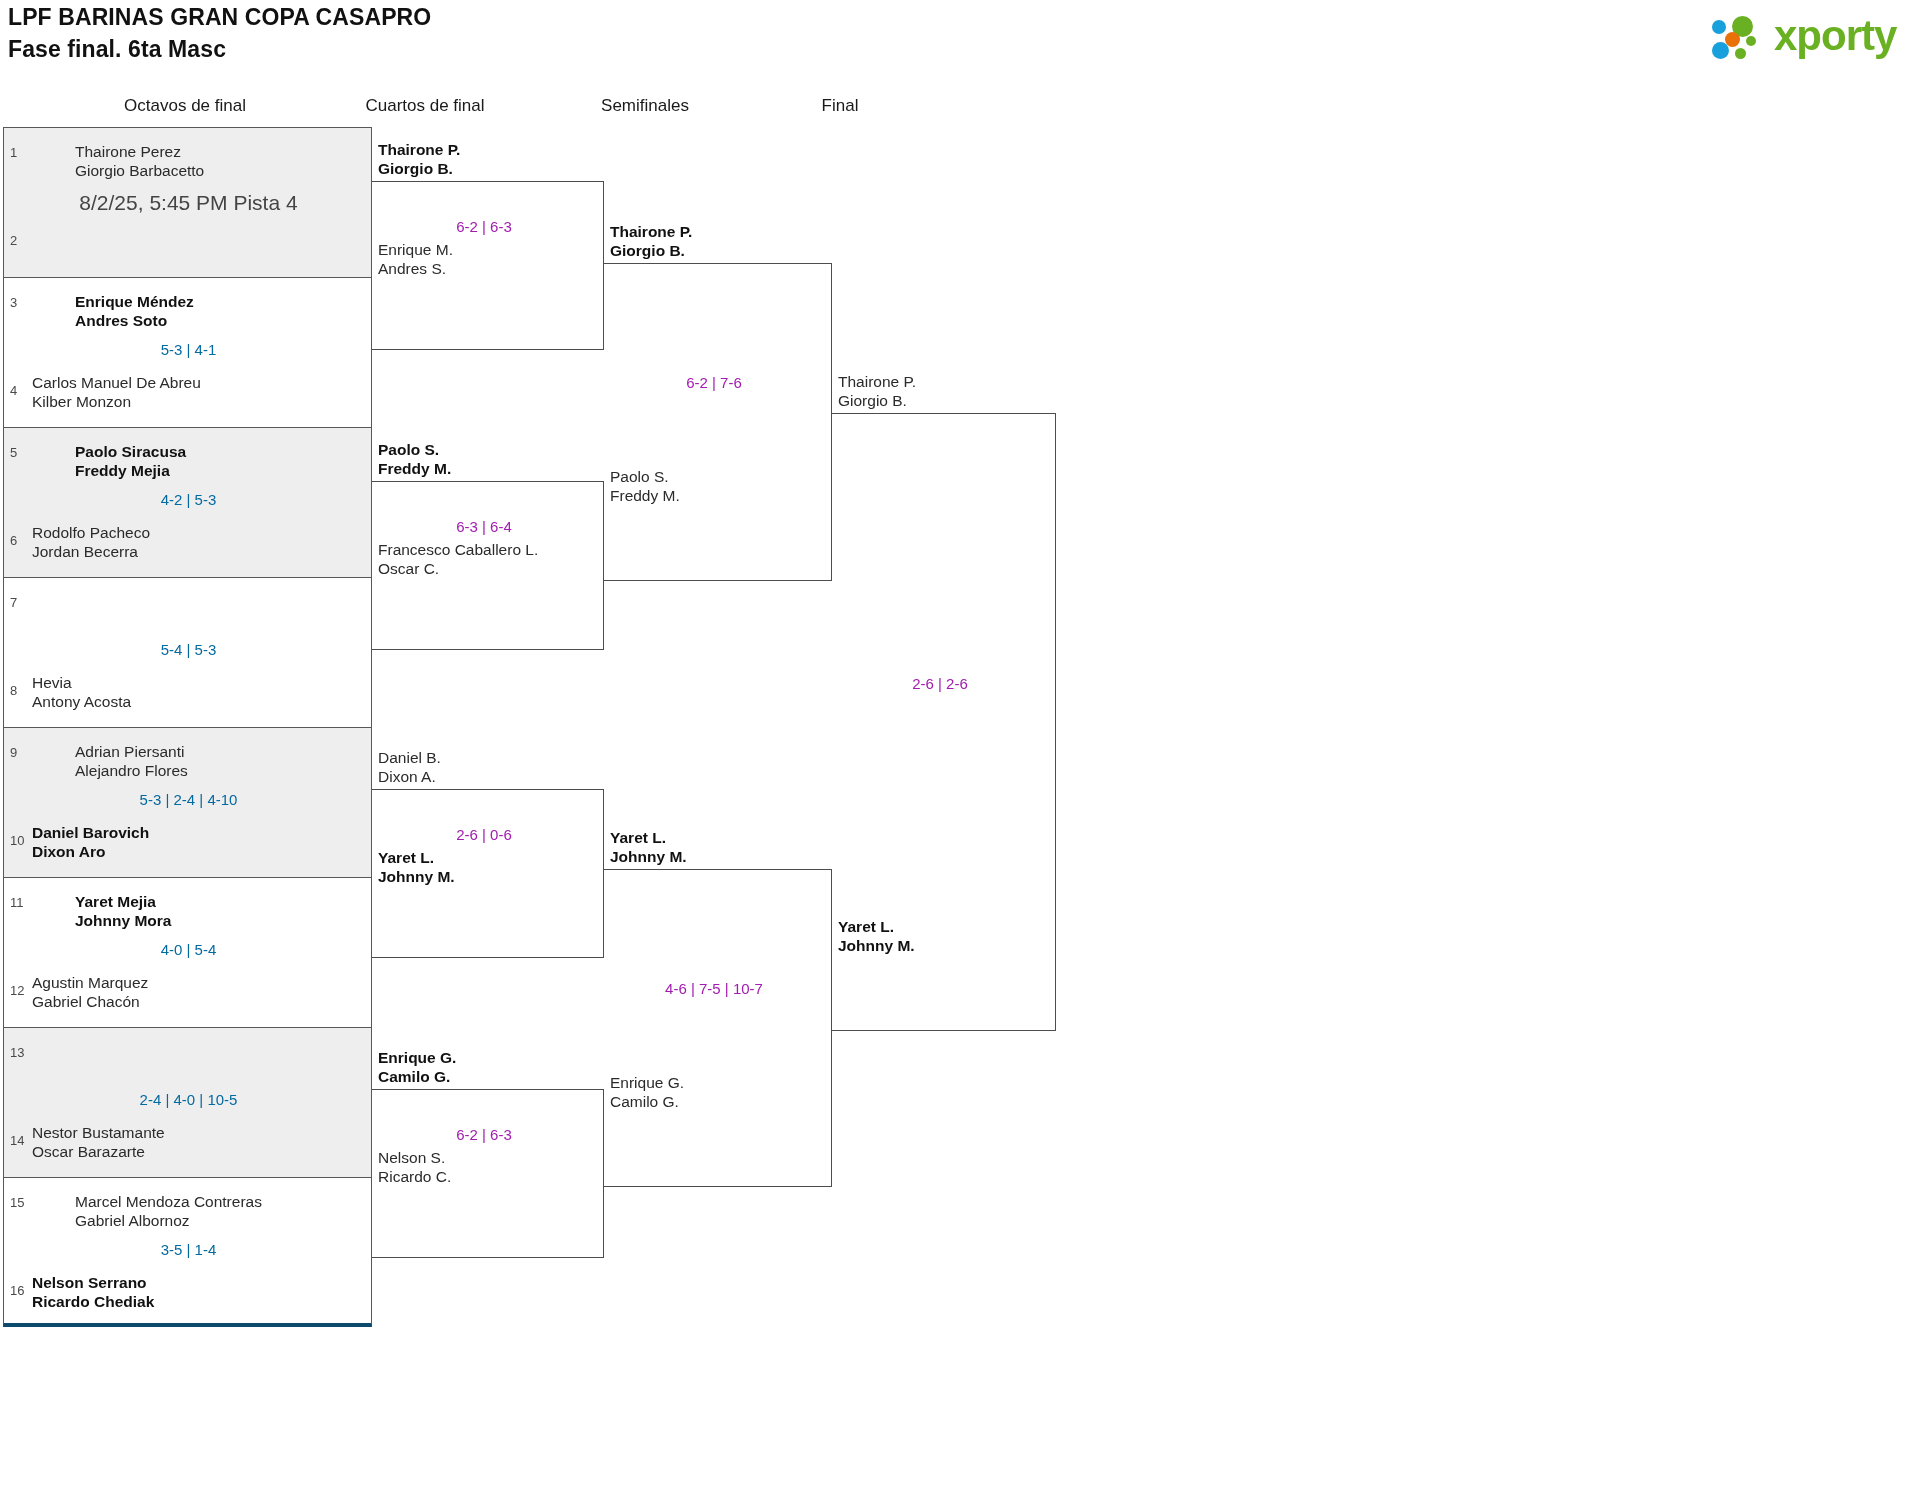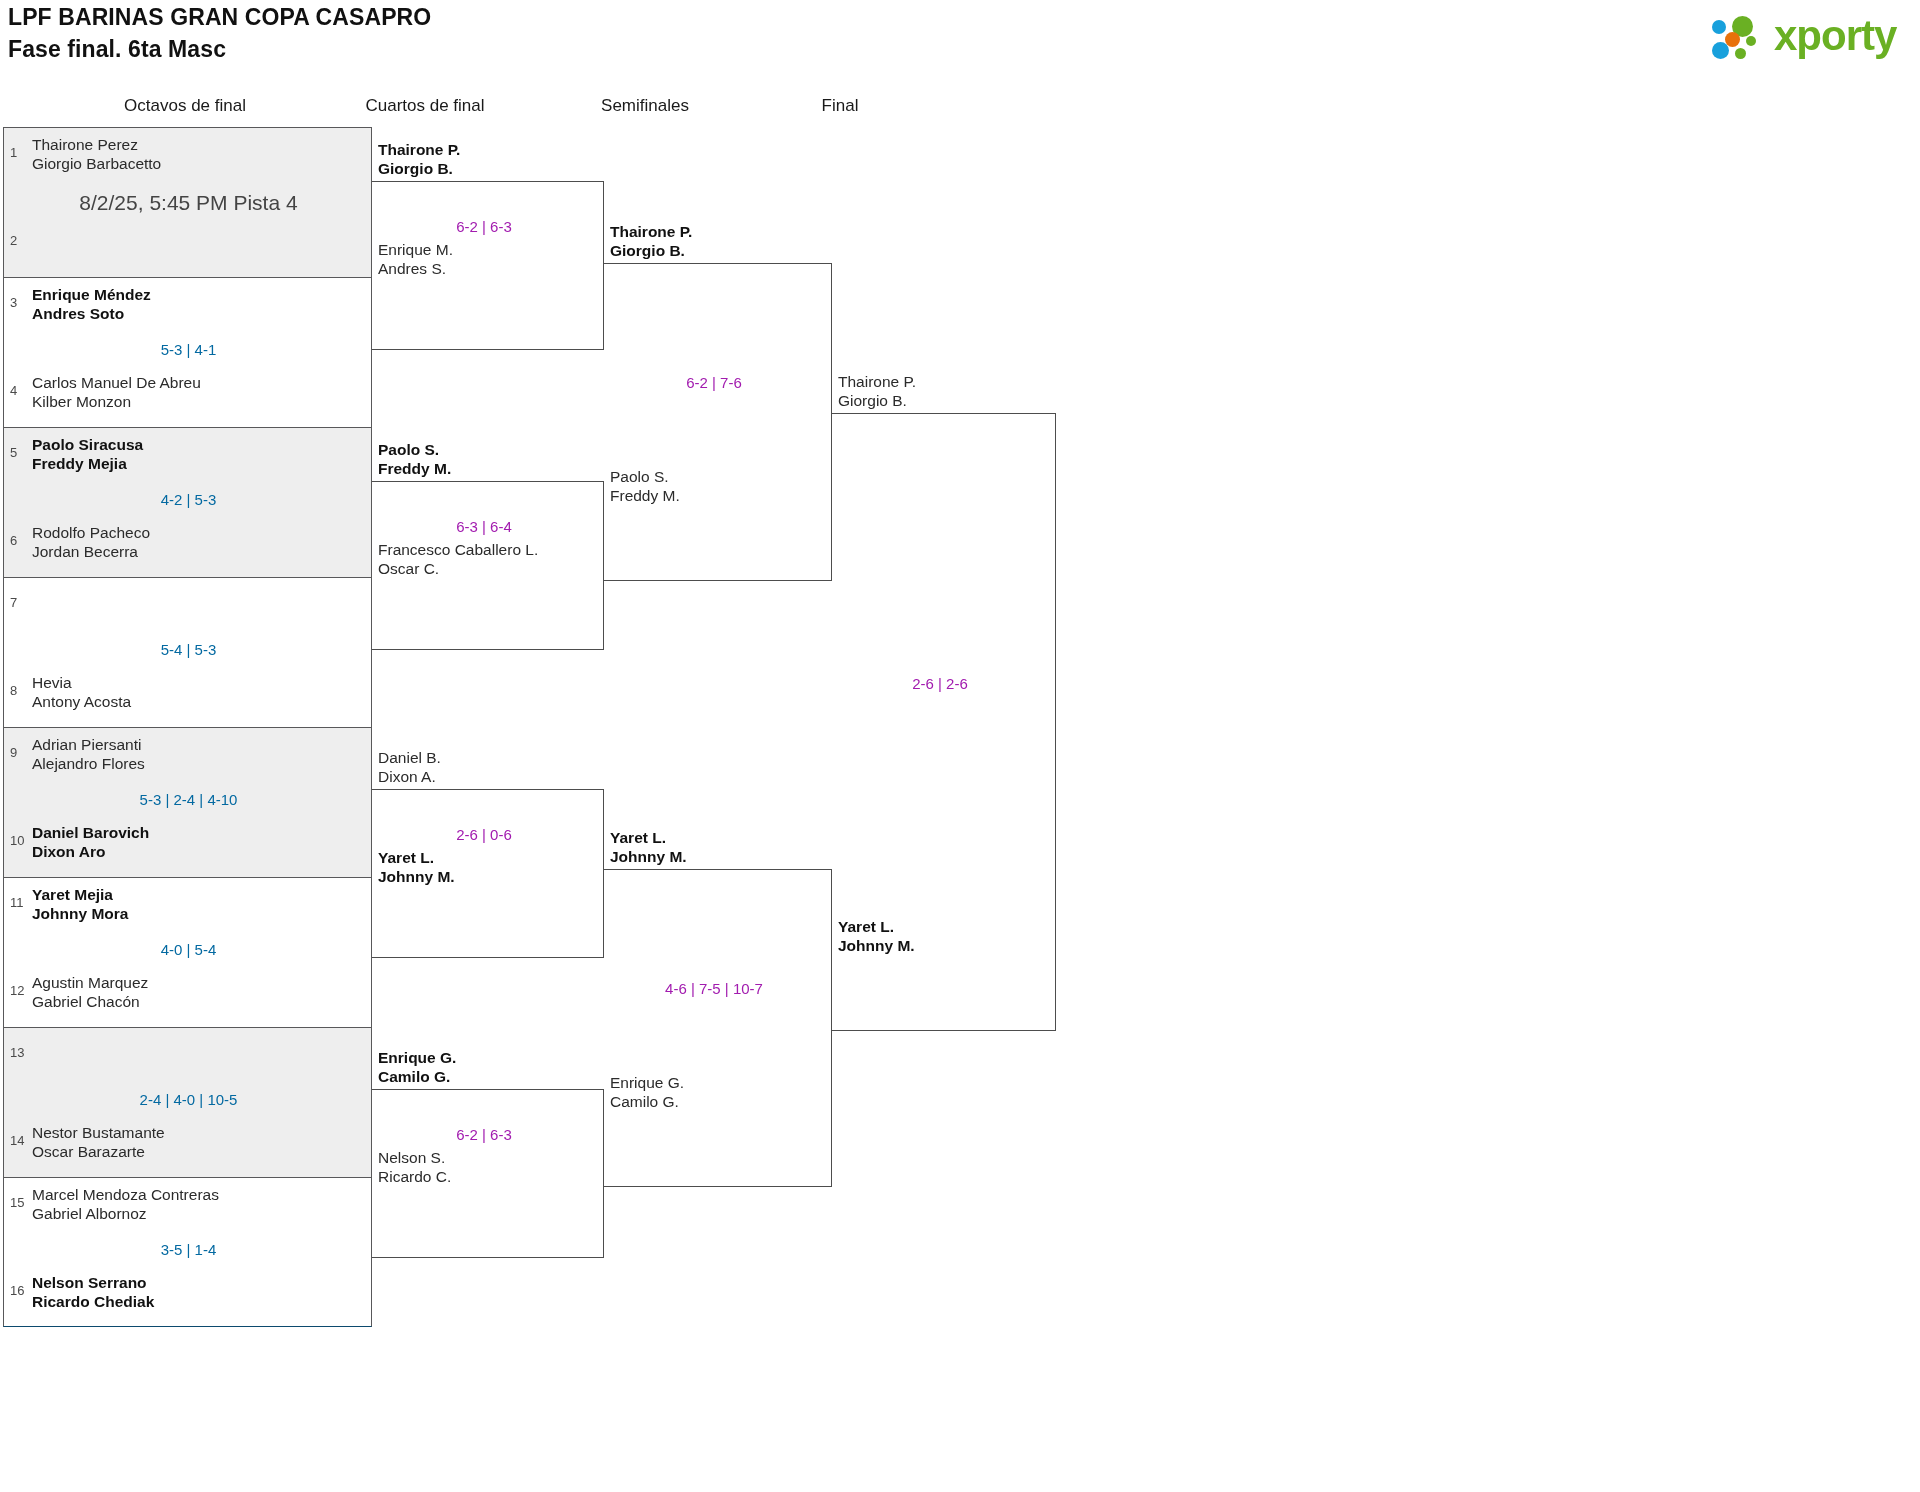--- a/index.html
+++ b/index.html
@@ -43,35 +43,35 @@
   }
 
   
   .r1 { position: absolute; left: 3px; top: 127px; width: 369px; }
   .r1-match {
     position: relative;
     width: 369px; height: 150px;
     border: 1px solid #58585a;
     border-bottom: none;
   }
-  .r1-match.last { border-bottom: 1px solid #0c4a6e; }
+  .r1-match.last { border-bottom: 4px solid #0c4a6e; }
   .r1-match.shade { background: #eeeeee; }
 
   .seed {
     position: absolute; left: 6px;
     font-size: 13px; color: #4a4a4a; width: 22px; text-align: left;
   }
   .seed.top { top: 17px; }
   .seed.bot { top: 105px; }
 
   .team {
     position: absolute; left: 28px; width: 336px;
     font-size: 15.5px; line-height: 19px; color: #2b2b2b;
   }
-  .team.top { top: 7px; }
+  .team.top { top: 14px; margin-left: 43px; }
   .team.bot { top: 95px; }
   .team.win { font-weight: bold; color: #111; }
   .team .ln { display: block; white-space: nowrap; }
 
   .r1-score {
     position: absolute; left: 0; top: 63px; width: 369px;
     text-align: center; font-size: 15px; color: #0369a1;
   }
   .r1-sched {
     position: absolute; left: 0; top: 63px; width: 369px;

